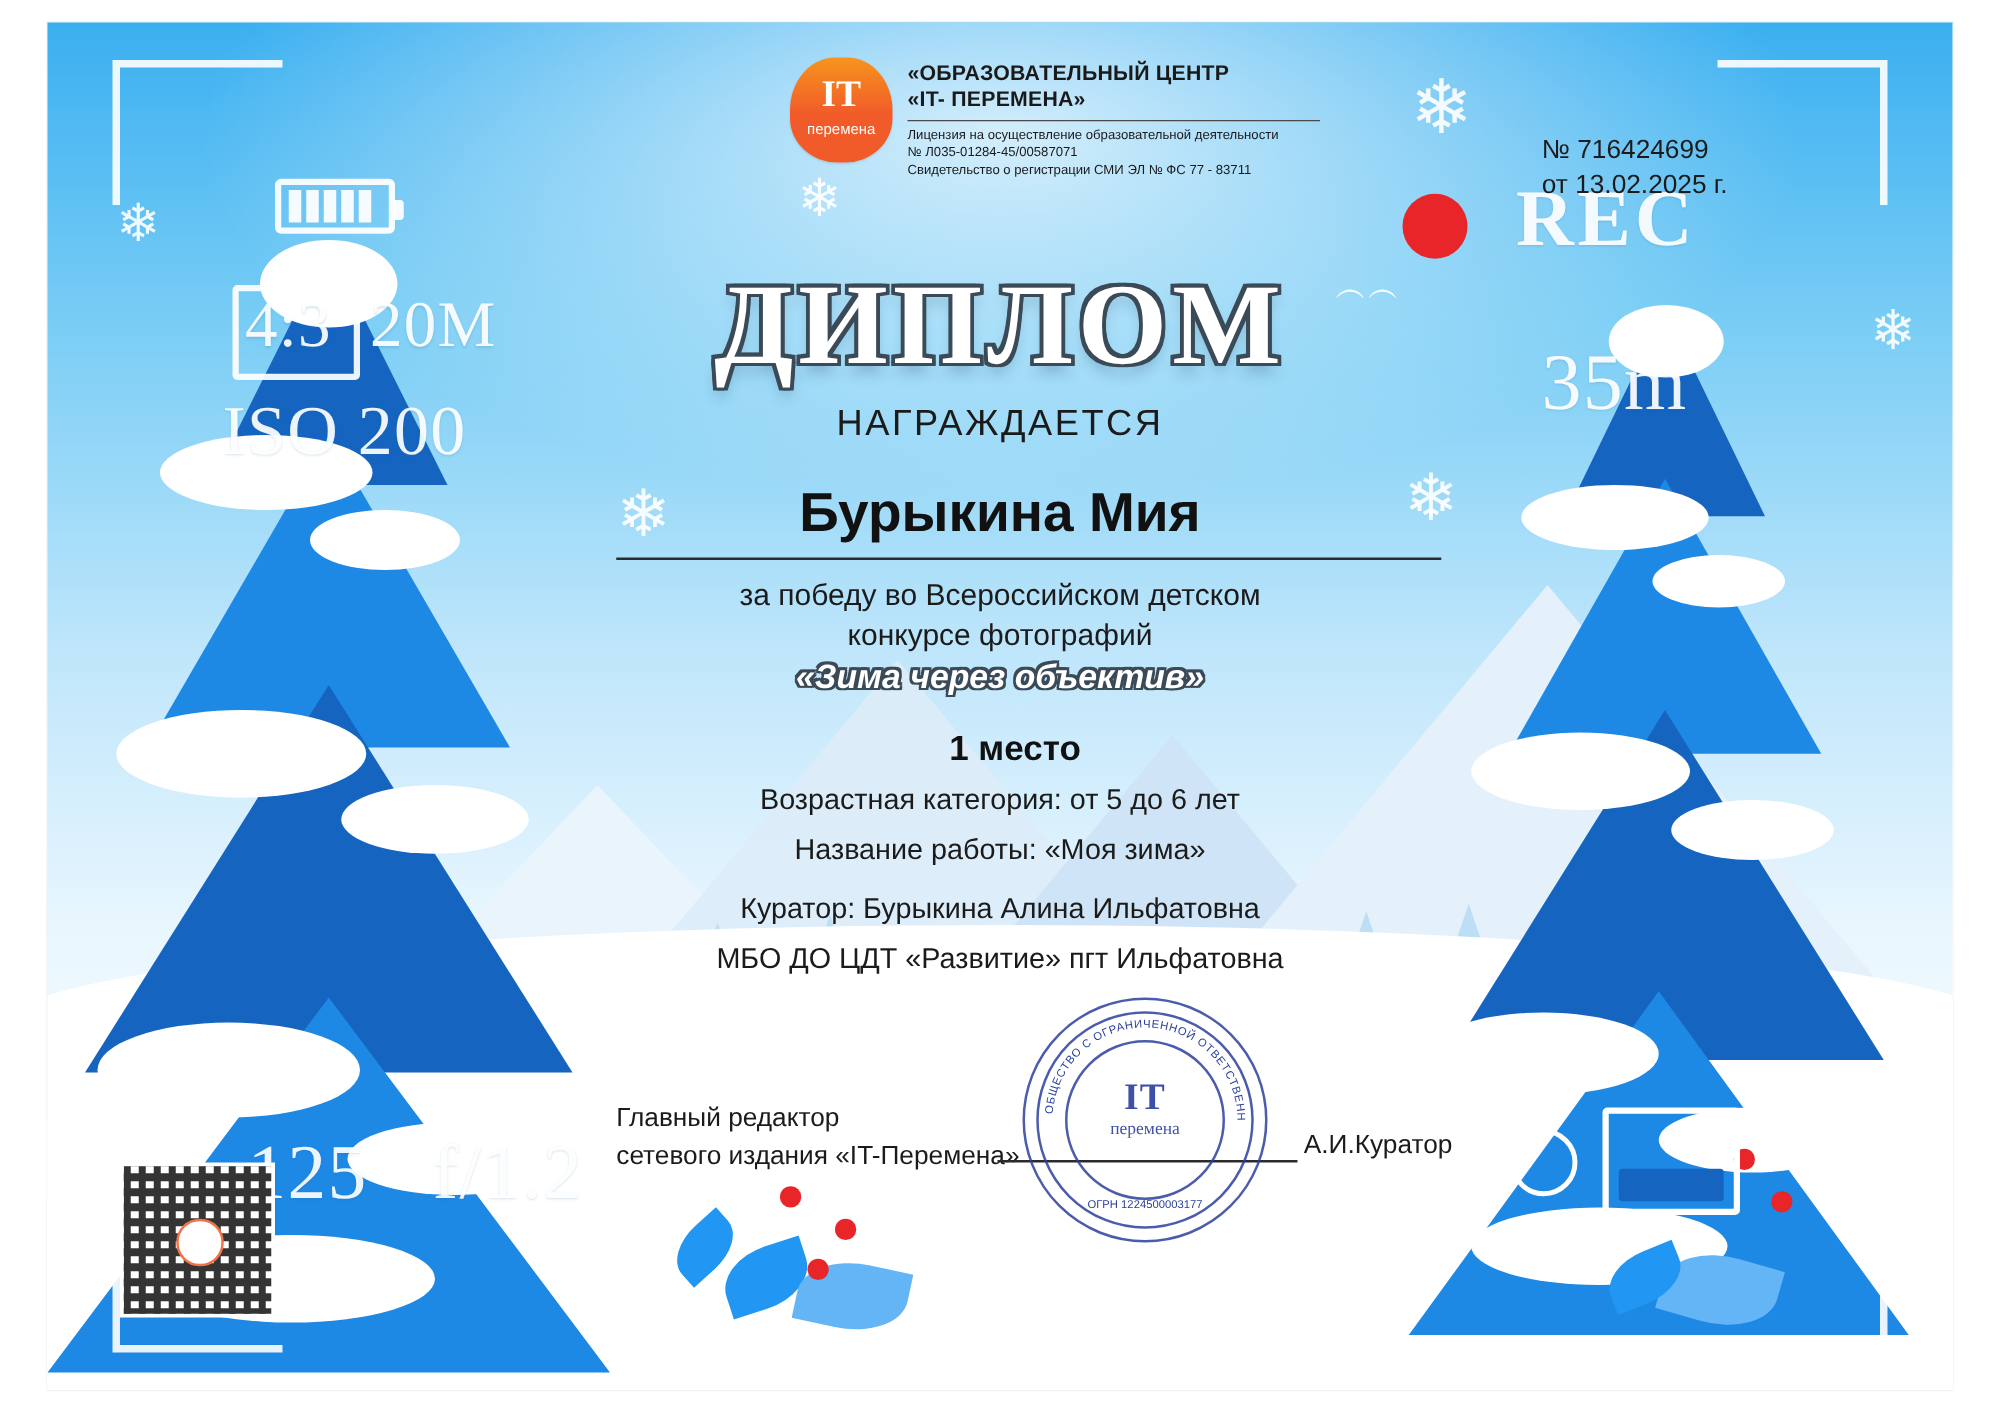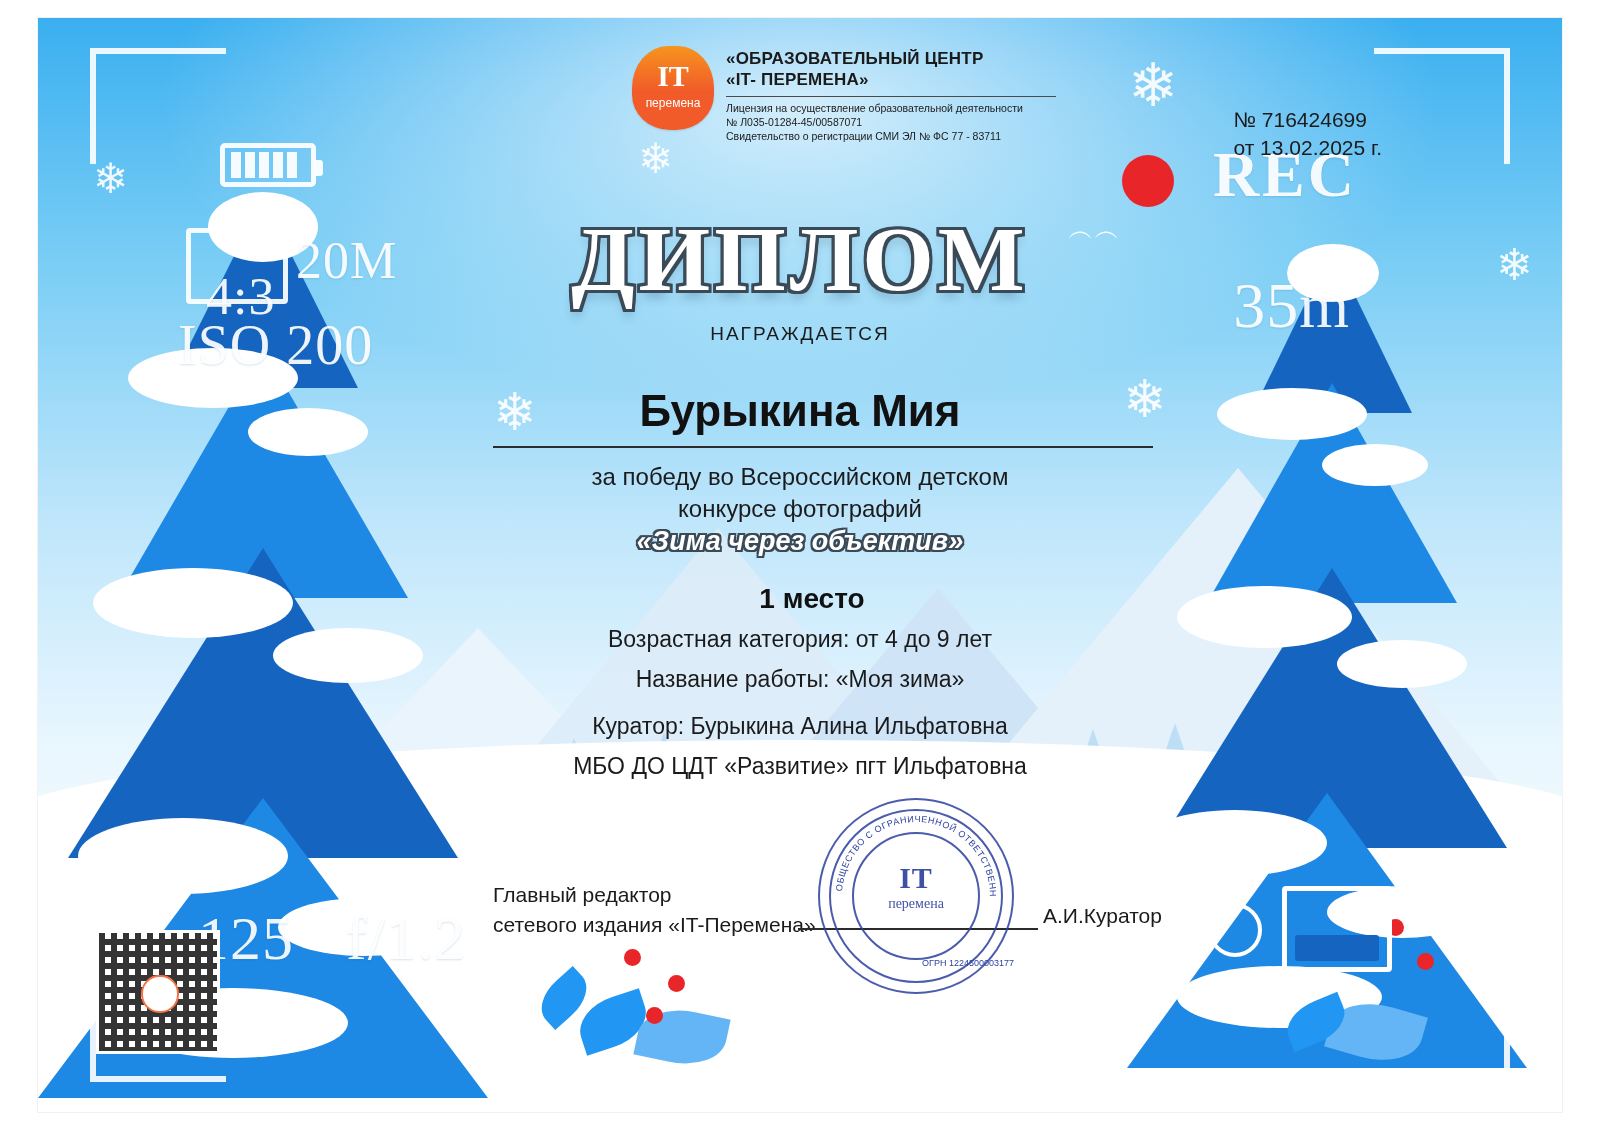--- a/index.html
+++ b/index.html
@@ -147,21 +147,21 @@
     white-space: nowrap;
   }
   .hud-iso { left: 140px; top: 295px; }
   .hud-box {
     position: absolute;
     left: 148px; top: 210px;
     width: 92px; height: 66px;
     border: 5px solid rgba(255,255,255,0.92);
     border-radius: 4px;
   }
-  .hud-43 { left: 168px; top: 213px; font-size: 52px; margin-top: 36px; }
+  .hud-43 { left: 158px; top: 213px; font-size: 52px; }
   .hud-18m { left: 258px; top: 213px; font-size: 52px; }
   .hud-125 { left: 160px; top: 885px; font-size: 62px; }
   .hud-f28 { left: 308px; top: 885px; font-size: 62px; }
   .hud-35m { right: 212px; top: 208px; font-size: 64px; margin-top: 43px; }
   .hud-rec {
     right: 205px; top: 120px;
     font-size: 64px;
     font-weight: bold;
     letter-spacing: 3px;
   }
@@ -287,21 +287,21 @@
     text-shadow:
       3px 0 0 #3b4a57, -3px 0 0 #3b4a57, 0 3px 0 #3b4a57, 0 -3px 0 #3b4a57,
       3px 3px 0 #3b4a57, -3px 3px 0 #3b4a57, 3px -3px 0 #3b4a57, -3px -3px 0 #3b4a57,
       0 8px 10px rgba(30,60,90,0.25);
   }
   .awarded {
     position: absolute;
     left: 0; right: 0;
     top: 305px;
     text-align: center;
-    font-size: 19px;
+    font-size: 29px;
     letter-spacing: 2px;
     color: #1b1b1b;
   }
   .winner-name {
     position: absolute;
     left: 0; right: 0;
     top: 368px;
     text-align: center;
     font-size: 44px;
     font-weight: bold;
@@ -420,21 +420,21 @@
   .stamp-arc {
     position: absolute;
     left: 0; top: 0; width: 196px; height: 196px;
     color: #2b3f9e;
     font-size: 8px;
   }
   .stamp-ogrn {
     position: absolute;
     left: 0; right: 0;
     bottom: 26px;
-    text-align: right;
+    text-align: center;
     font-size: 9px;
     color: #2b3f9e;
   }
 
   
   .qr {
     position: absolute;
     left: 58px;
     bottom: 58px;
     width: 124px;
@@ -617,21 +617,21 @@
     <div class="diploma-title">ДИПЛОМ</div>
     <div class="awarded">НАГРАЖДАЕТСЯ</div>
     <div class="winner-name">Бурыкина Мия</div>
     <div class="name-rule"></div>
     <div class="reason">
       <div>за победу во Всероссийском детском</div>
       <div>конкурсе фотографий</div>
     </div>
     <div class="contest-name">«Зима через объектив»</div>
     <div class="place">1 место</div>
-    <div class="detail detail-1">Возрастная категория: от 4 до 9 лет</div>
+    <div class="detail detail-1">Возрастная категория: от 5 до 6 лет</div>
     <div class="detail detail-2">Название работы: «Моя зима»</div>
     <div class="detail detail-3">Куратор: Бурыкина Алина Ильфатовна</div>
     <div class="detail detail-4">МБО ДО ЦДТ «Развитие» пгт Ильфатовна</div>
 
     <div class="sign-label">
       <div>Главный редактор</div>
       <div>сетевого издания  «IT-Перемена»</div>
     </div>
     <div class="sign-rule"></div>
     <div class="sign-person">А.И.Куратор</div>

